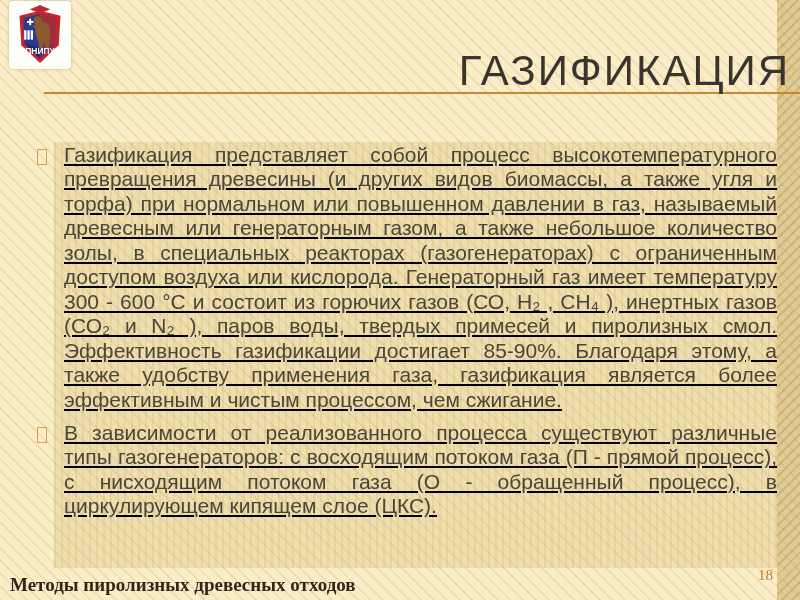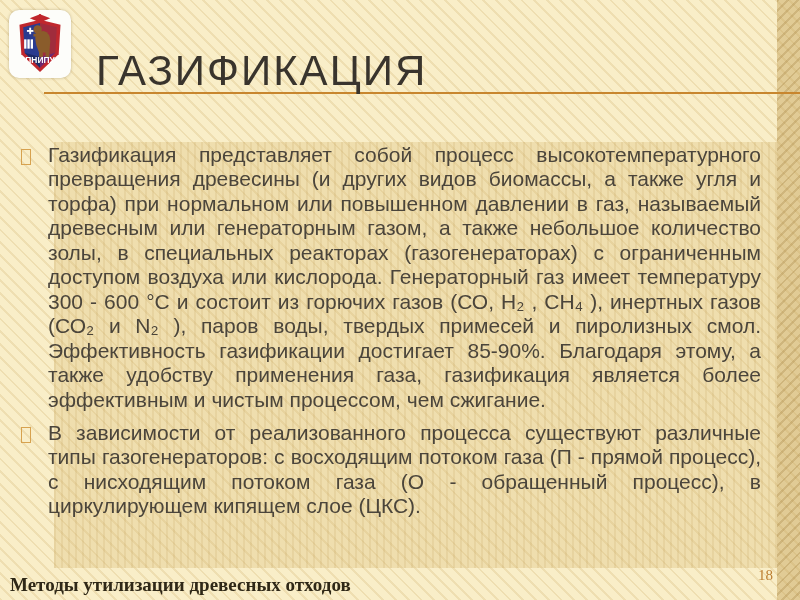--- a/index.html
+++ b/index.html
@@ -20,37 +20,37 @@
   }
   .right-band {
     position:absolute; right:0; top:0; width:23px; height:600px;
     background-color: rgba(198,165,95,0.48);
     background-image: repeating-linear-gradient(135deg,
       rgba(160,125,60,0.28) 0px, rgba(160,125,60,0.28) 2px,
       rgba(0,0,0,0) 2px, rgba(0,0,0,0) 7px);
   }
   .accent-line { position:absolute; left:44px; right:0; top:92px; height:2px; background:#c8862e; z-index:1; }
   .logo {
-    position:absolute; left:9px; top:10px; width:62px; height:68px;
-    background:#fdfdfa; border-radius:10px;
+    position:absolute; left:9px; top:1px; width:62px; height:68px;
+    background:#fdfdfa; border-radius:4px;
     box-shadow:0 0 3px rgba(90,70,30,0.35);
     display:flex; align-items:center; justify-content:center; z-index:3;
   }
   .header-text {
     position:absolute; left:78px; top:9px; width:710px;
     font-family:"Liberation Serif", serif; font-weight:bold;
     font-size:17px; color:#7b2023; z-index:2;
   }
   .title {
     position:absolute; left:0; right:10px; top:50px; margin:0;
-    padding-left:96px; text-align:left;
+    padding-left:96px; text-align:right;
     font-size:42px; font-weight:400; letter-spacing:2px;
     color:#39342d; line-height:1; z-index:2;
   }
-  .body { position:absolute; left:21px; top:143px; width:740px; z-index:2; }
+  .body { position:absolute; left:37px; top:143px; width:740px; z-index:2;text-decoration:underline; }
   .bullet-item { display:flex; align-items:flex-start; }
   .bullet-item + .bullet-item { margin-top:9px; }
   .bullet-marker {
     flex:0 0 auto; width:8px; height:14px;
     border:1.5px solid #d7a24f; margin:6px 17px 0 0;
     background:transparent;
   }
   .bullet-text {
     margin:0; font-size:21px; line-height:1.165;
     color:#4b453b; text-align:justify;
@@ -105,17 +105,17 @@
     <div class="bullet-item">
       <span class="bullet-marker"></span>
       <p class="bullet-text">Газификация представляет собой процесс высокотемпературного превращения древесины (и других видов биомассы, а также угля и торфа) при нормальном или повышенном давлении в газ, называемый древесным или генераторным газом, а также небольшое количество золы, в специальных реакторах (газогенераторах) с ограниченным доступом воздуха или кислорода. Генераторный газ имеет температуру 300 - 600 °С и состоит из горючих газов (СО, H₂ , СН₄ ), инертных газов (СО₂ и N₂ ), паров воды, твердых примесей и пиролизных смол. Эффективность газификации достигает 85-90%. Благодаря этому, а также удобству применения газа, газификация является более эффективным и чистым процессом, чем сжигание.</p>
     </div>
     <div class="bullet-item">
       <span class="bullet-marker"></span>
       <p class="bullet-text">В зависимости от реализованного процесса существуют различные типы газогенераторов: с восходящим потоком газа (П - прямой процесс), с нисходящим потоком газа (О - обращенный процесс), в циркулирующем кипящем слое (ЦКС).</p>
     </div>
   </div>
 
-  <div class="footer">Методы утилизации древесных отходов</div>
+  <div class="footer">Методы пиролизных древесных отходов</div>
 
   <div class="page-number">18</div>
 
 </div>
 
 </body></html>

